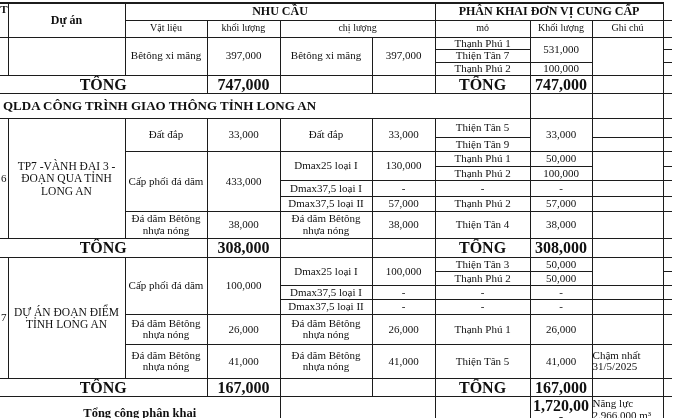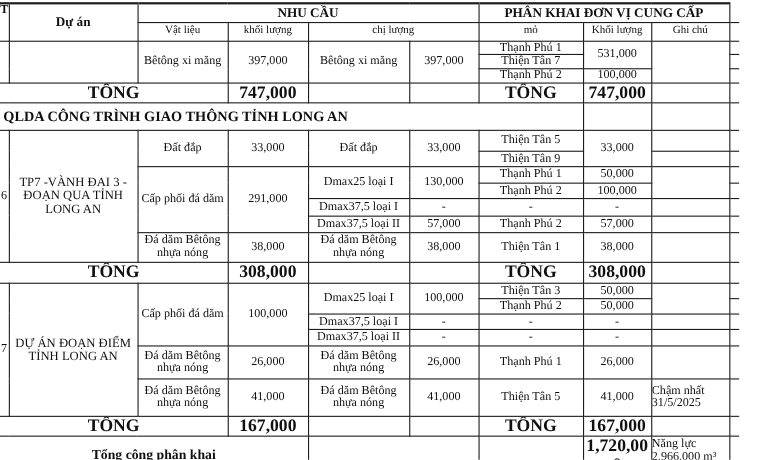--- a/index.html
+++ b/index.html
@@ -116,21 +116,21 @@
     <td></td>
     <td class="stub"></td>
   </tr>
   <tr style="height:14px">
     <td>Thiện Tân 9</td>
     <td></td>
     <td class="stub"></td>
   </tr>
   <tr style="height:15px">
     <td rowspan="4">Cấp phối đá dăm</td>
-    <td rowspan="4">291,000</td>
+    <td rowspan="4">433,000</td>
     <td rowspan="2">Dmax25 loại I</td>
     <td rowspan="2">130,000</td>
     <td>Thạnh Phú 1</td>
     <td>50,000</td>
     <td rowspan="2"></td>
     <td class="stub"></td>
   </tr>
   <tr style="height:14px">
     <td>Thạnh Phú 2</td>
     <td>100,000</td>
@@ -150,21 +150,21 @@
     <td>Thạnh Phú 2</td>
     <td>57,000</td>
     <td></td>
     <td class="stub"></td>
   </tr>
   <tr style="height:27px">
     <td>Đá dăm Bêtông nhựa nóng</td>
     <td>38,000</td>
     <td>Đá dăm Bêtông nhựa nóng</td>
     <td>38,000</td>
-    <td>Thiện Tân 1</td>
+    <td>Thiện Tân 4</td>
     <td>38,000</td>
     <td></td>
     <td class="stub"></td>
   </tr>
 
   <tr style="height:19px">
     <td class="c0 b" colspan="3">TỔNG</td>
     <td class="b">308,000</td>
     <td></td>
     <td></td>

